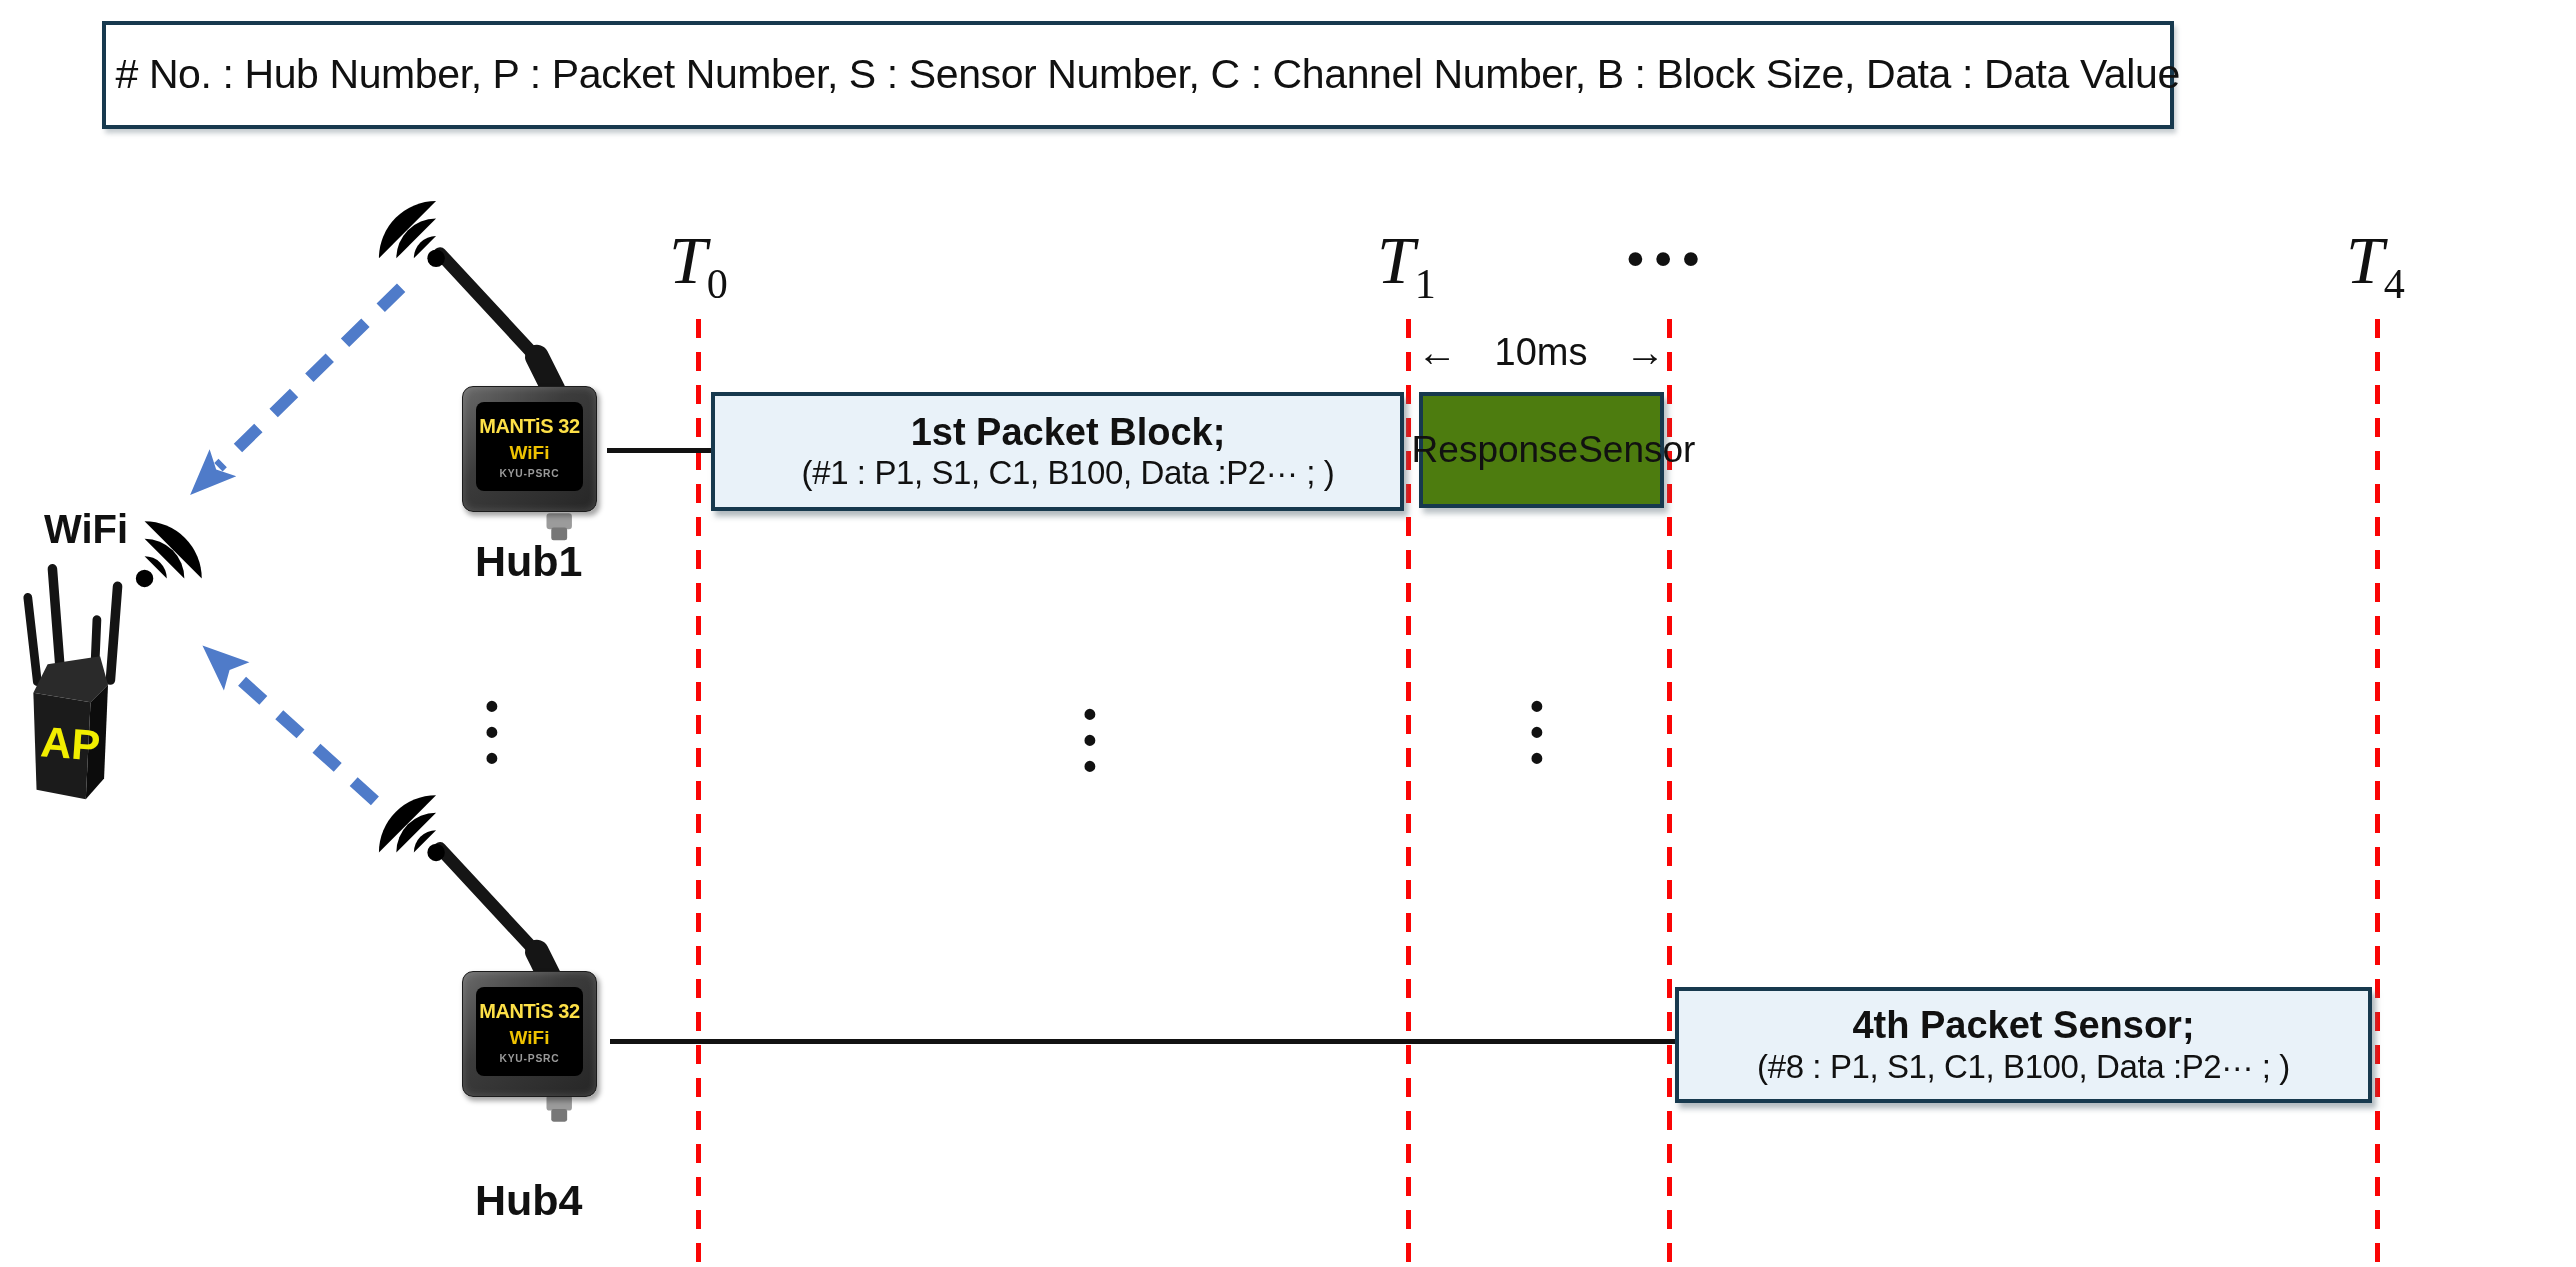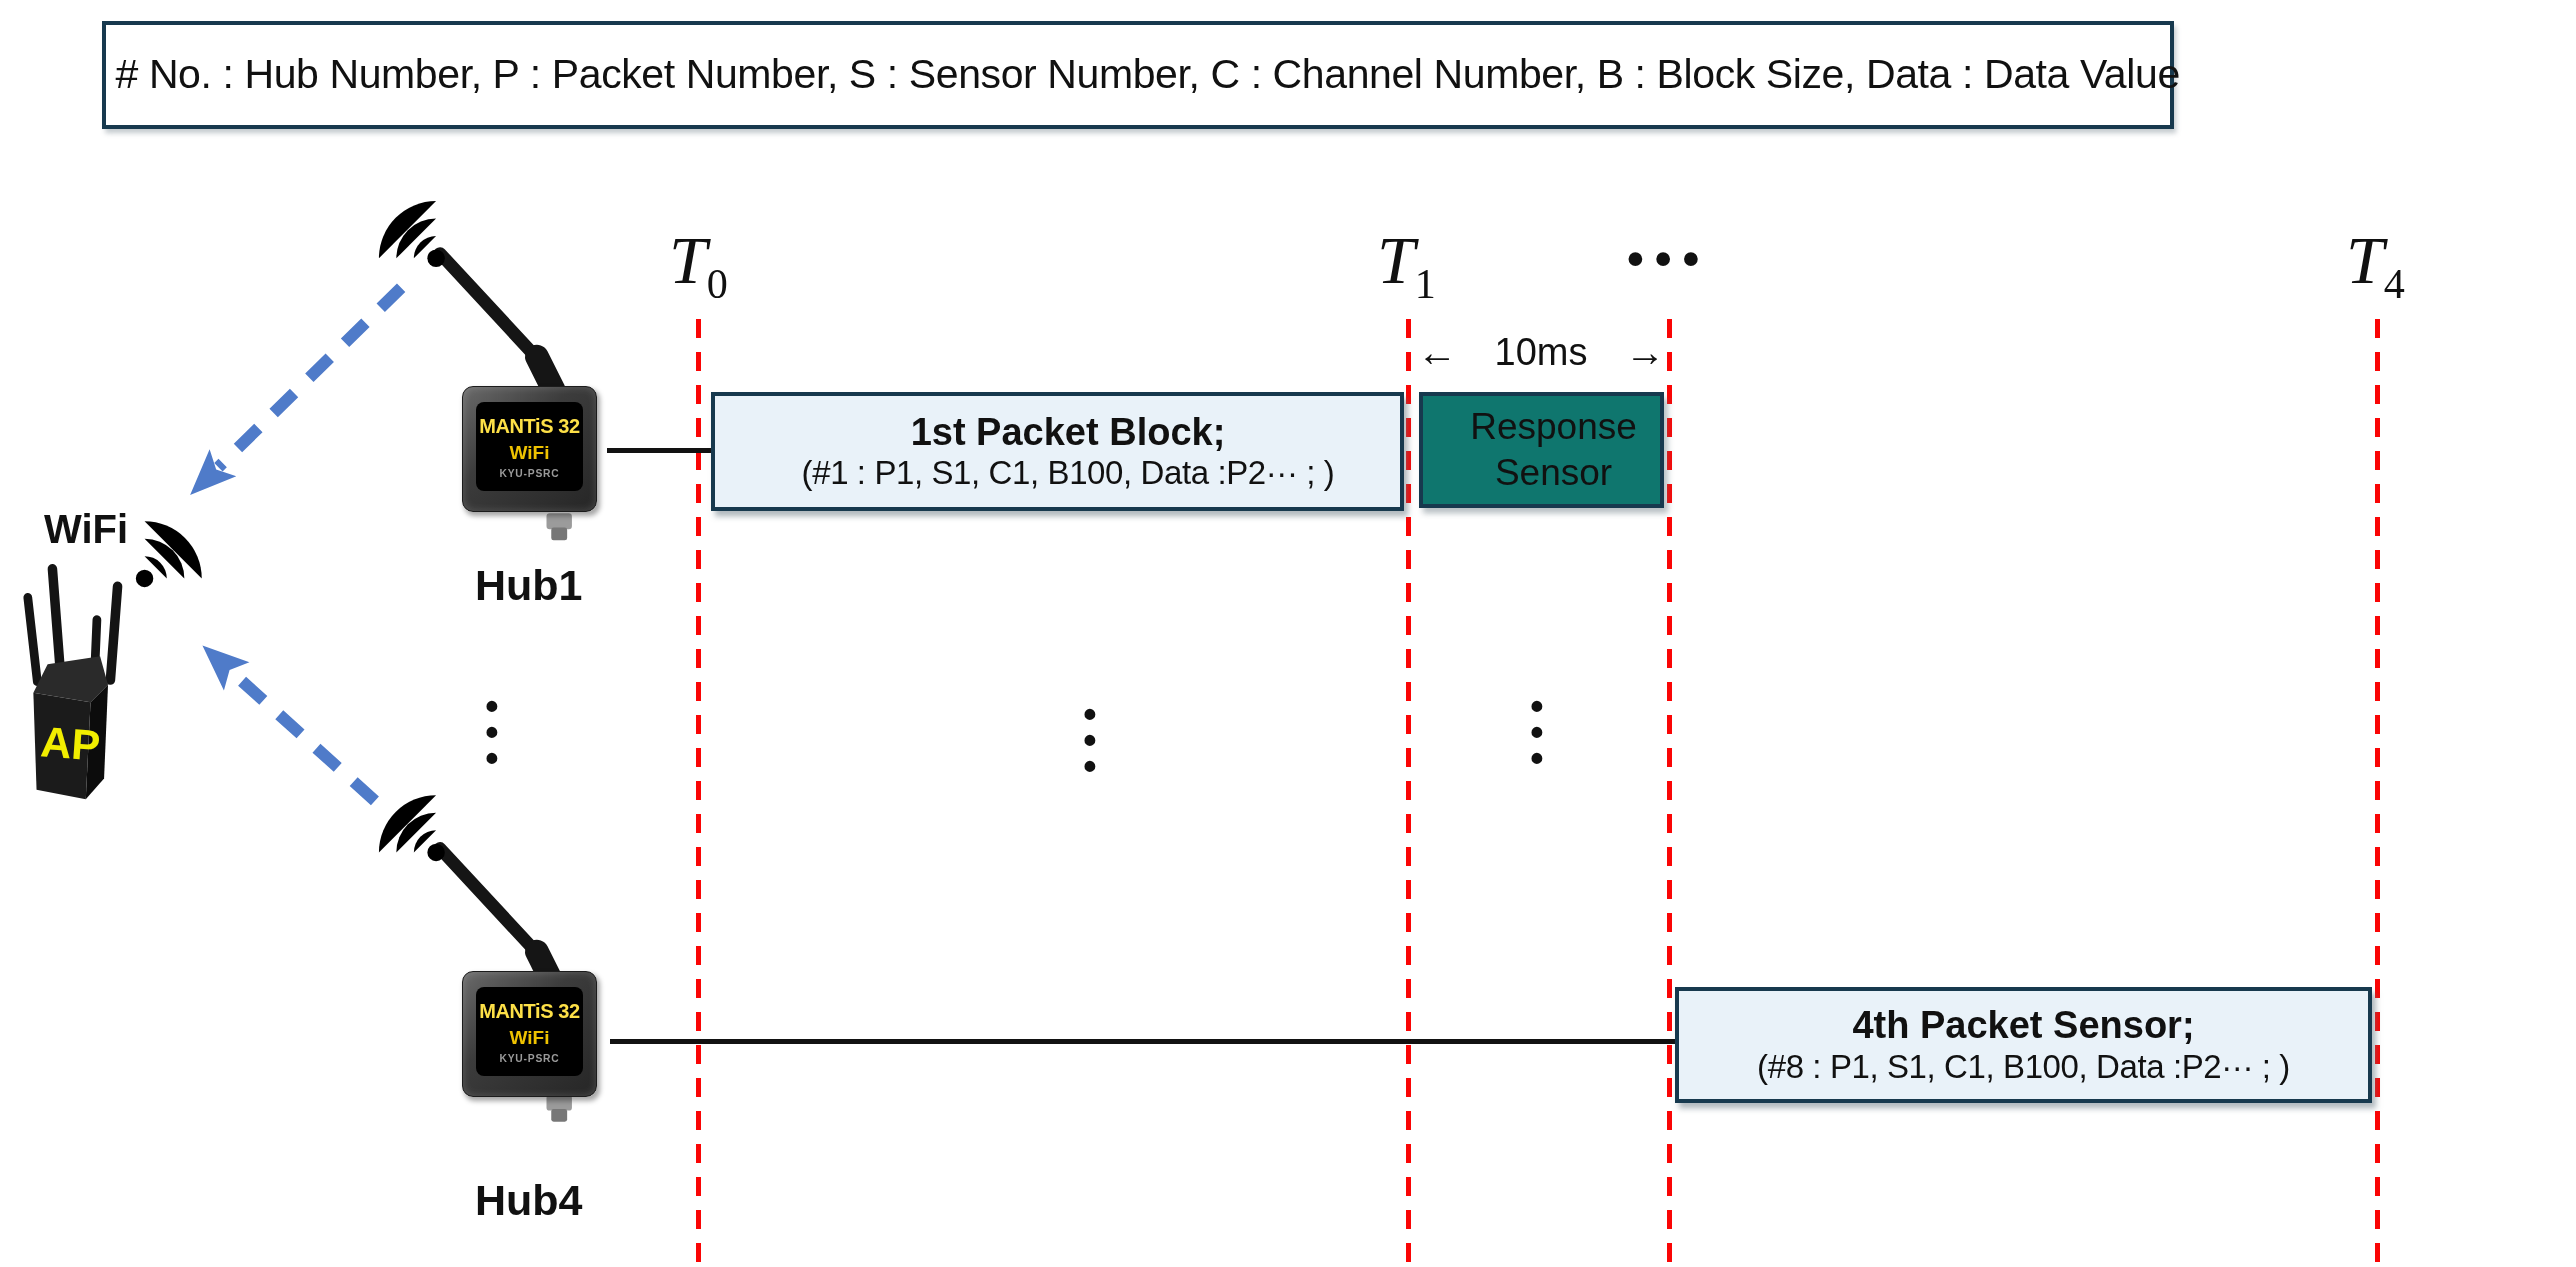--- a/index.html
+++ b/index.html
@@ -54,23 +54,23 @@
     box-shadow:4px 5.6px 5.6px rgba(100,115,125,.5);
     display:flex; flex-direction:column; align-items:center; justify-content:center;
     text-align:center; line-height:1.18; white-space:nowrap;
   }
   .pblock .ttl{font-weight:bold; font-size:38px;}
   .pblock .dtl{font-size:33px; letter-spacing:-0.4px;}
   .pblock.first{left:711px; top:392px; width:693px; height:119px;padding-left:21px;}
   .pblock.fourth{left:1675px; top:987px; width:697px; height:116px;}
   .response-box{
     position:absolute; left:1419px; top:392px; width:245px; height:116px;
-    background:#0f766e; border:4.8px solid var(--blockBorder);
+    background:#4d7c0f; border:4.8px solid var(--blockBorder);
     box-shadow:4px 5.6px 5.6px rgba(100,115,125,.45);
-    display:flex; flex-direction:column; align-items:center; justify-content:center;
+    display:flex; flex-direction:row; align-items:center; justify-content:center;
     font-size:37px; line-height:1.25;padding-left:24px;
   }
 
   
   .hconn{position:absolute; height:4.8px; background:#121212;}
   .hconn.h1{left:607px; top:448px; width:106px;}
   .hconn.h4{left:610px; top:1039px; width:1067px;}
 
   
   .vdots{
@@ -90,21 +90,21 @@
   .hub-screen{
     position:absolute; left:12.7px; right:12.7px; top:15px; bottom:20px;
     background:#000; border-radius:8px;
     display:flex; flex-direction:column; align-items:center; justify-content:center;
     gap:4px; white-space:nowrap;
   }
   .hub-screen .l1{color:#fde047; font-weight:bold; font-size:20px; letter-spacing:-0.4px;}
   .hub-screen .l2{color:var(--devYellow); font-weight:bold; font-size:19px;}
   .hub-screen .l3{color:#9a9a9a; font-weight:bold; font-size:10.3px; letter-spacing:0.8px;}
   .hub-label{position:absolute; font-size:43px; font-weight:bold;}
-  .hub-label.h1{left:475px; top:537px;margin-top:24px;} .hub-label.h4{left:475px; top:1176px;}
+  .hub-label.h1{left:475px; top:537px;} .hub-label.h4{left:475px; top:1176px;}
 
   
   .wifi-label{position:absolute; left:44px; top:507px; font-size:40px; font-weight:bold;}
 
   
   svg.overlay{position:absolute; left:0; top:0; width:2576px; height:1268px;}
   .antenna{stroke:#151515; stroke-linecap:round; fill:none;}
   .link{stroke:var(--blue); stroke-width:15; stroke-dasharray:36 27; fill:none;}
   #ah path{fill:var(--blue);}
   .ap-face-top{fill:#2a2a2a;} .ap-face-front{fill:#1b1b1b;} .ap-face-right{fill:#0c0c0c;}

